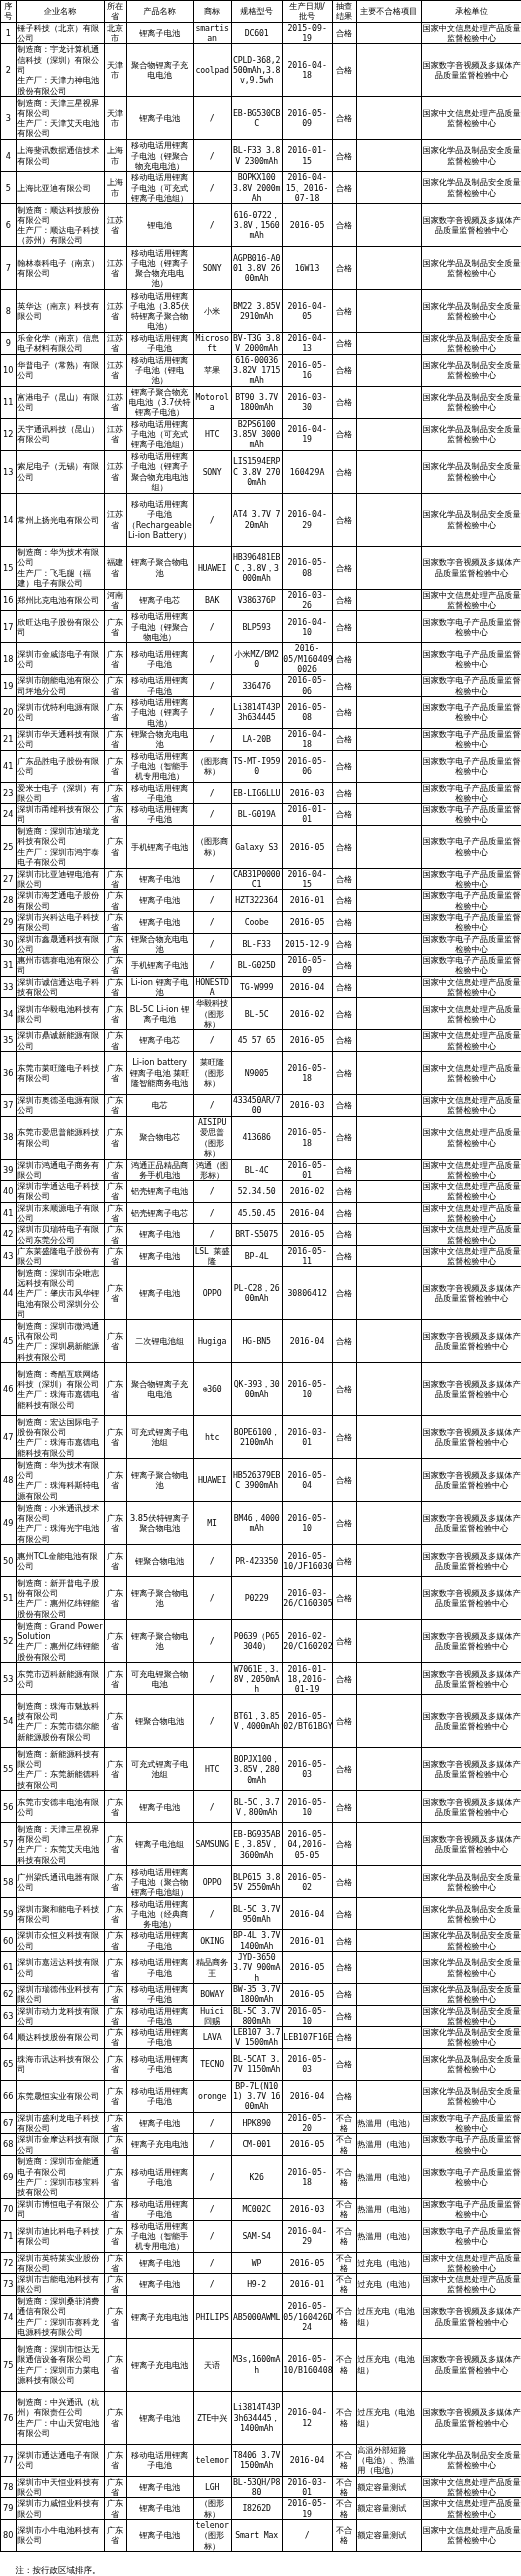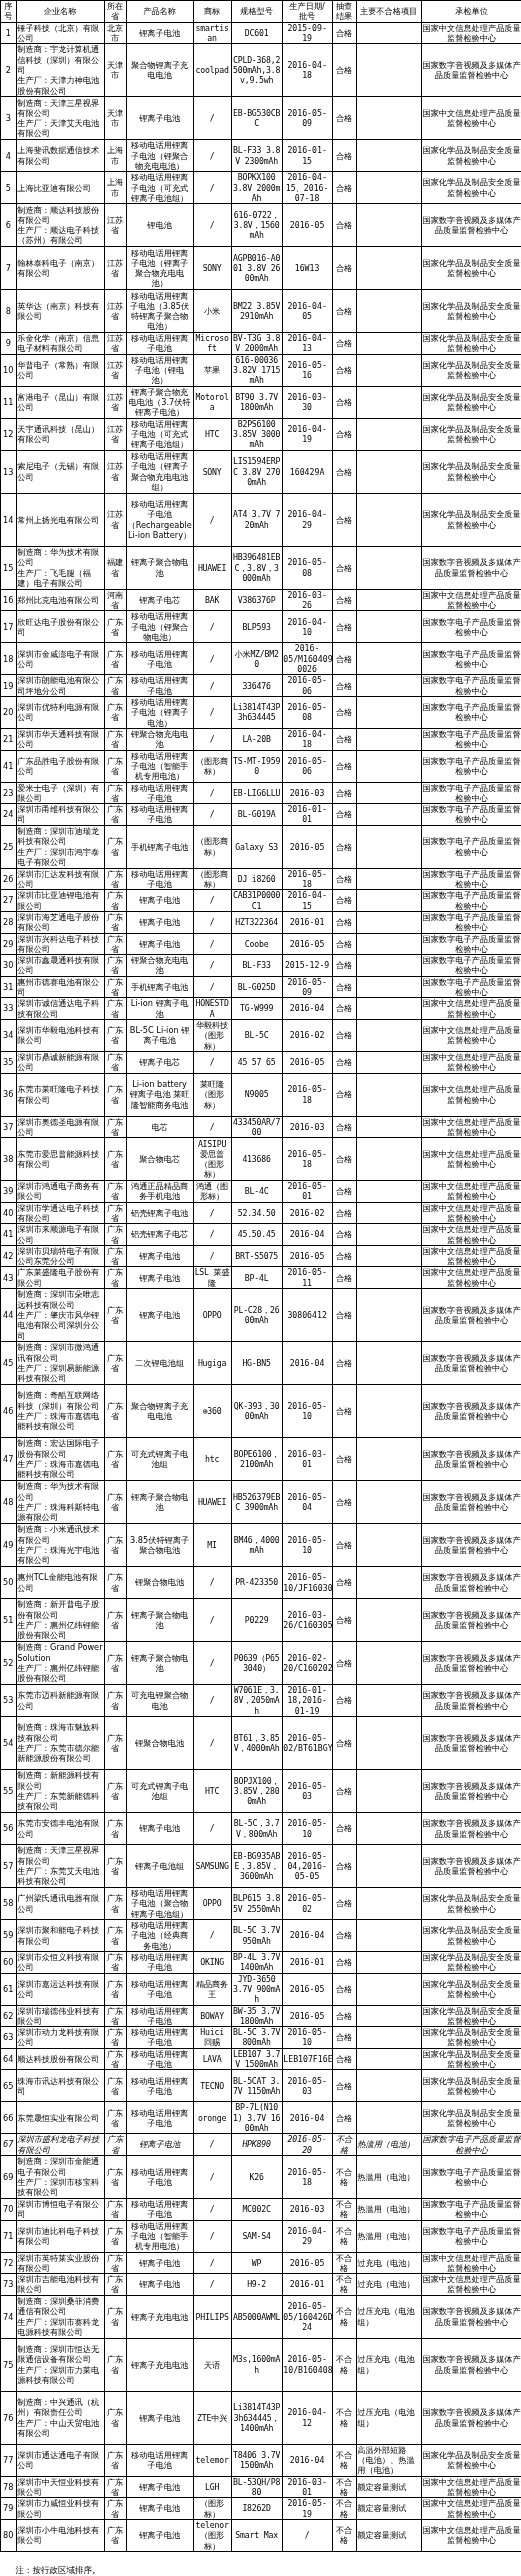--- a/index.html
+++ b/index.html
@@ -352,32 +352,20 @@
         <td class="c">广东省</td>
         <td class="c">手机锂离子电池</td>
         <td class="mono">（图形商标）</td>
         <td class="mono">Galaxy S3</td>
         <td class="num">2016-05</td>
         <td class="c">合格</td>
         <td class="l"></td>
         <td class="c">国家数字电子产品质量监督检验中心</td>
       </tr>
       <tr style="height: 21px;">
-        <td class="c">26</td>
-        <td class="l company">深圳市汇达发科技有限公司</td>
-        <td class="c">广东省</td>
-        <td class="c">移动电话用锂离子电池</td>
-        <td class="mono">（图形商标）</td>
-        <td class="mono">DJ i8260</td>
-        <td class="num">2016-05-18</td>
-        <td class="c">合格</td>
-        <td class="l"></td>
-        <td class="c">国家数字电子产品质量监督检验中心</td>
-      </tr>
-      <tr style="height: 21px;">
         <td class="c">27</td>
         <td class="l company">深圳市比亚迪锂电池有限公司</td>
         <td class="c">广东省</td>
         <td class="c">锂离子电池</td>
         <td class="mono">/</td>
         <td class="mono">CAB31P0000C1</td>
         <td class="num">2016-04-15</td>
         <td class="c">合格</td>
         <td class="l"></td>
         <td class="c">国家数字电子产品质量监督检验中心</td>
@@ -842,28 +830,40 @@
         <td class="l company">东莞晟恒实业有限公司</td>
         <td class="c">广东省</td>
         <td class="c">移动电话用锂离子电池</td>
         <td class="mono">oronge</td>
         <td class="mono">BP-7L(N101) 3.7V 1600mAh</td>
         <td class="num">2016-04</td>
         <td class="c">合格</td>
         <td class="l"></td>
         <td class="c">国家化学品及制品安全质量监督检验中心</td>
       </tr>
-      <tr style="height: 21px; font-style: italic;">
+      <tr style="height: 21px;">
         <td class="c">67</td>
         <td class="l company">深圳市盛利龙电子科技有限公司</td>
         <td class="c">广东省</td>
         <td class="c">锂离子电池</td>
         <td class="mono">/</td>
         <td class="mono">HPK890</td>
         <td class="num">2016-05-20</td>
+        <td class="c">不合格</td>
+        <td class="l">热滥用（电池）</td>
+        <td class="c">国家数字电子产品质量监督检验中心</td>
+      </tr>
+      <tr style="height: 21px;">
+        <td class="c">68</td>
+        <td class="l company">深圳市金摩达科技有限公司</td>
+        <td class="c">广东省</td>
+        <td class="c">锂离子充电电池</td>
+        <td class="mono">/</td>
+        <td class="mono">CM-001</td>
+        <td class="num">2016-05</td>
         <td class="c">不合格</td>
         <td class="l">热滥用（电池）</td>
         <td class="c">国家数字电子产品质量监督检验中心</td>
       </tr>
       <tr style="height: 43px;">
         <td class="c">69</td>
         <td class="l company">制造商：深圳市金能通电子有限公司
 生产厂：深圳市移宝科技有限公司</td>
         <td class="c">广东省</td>
         <td class="c">移动电话用锂离子电池</td>

